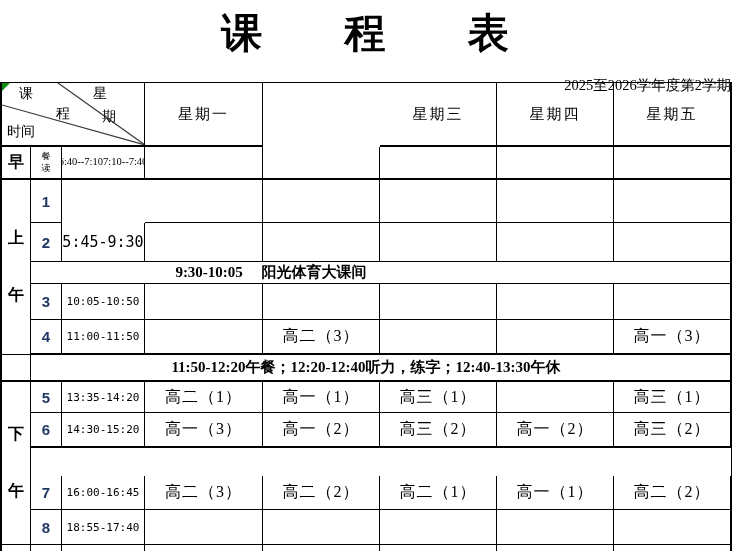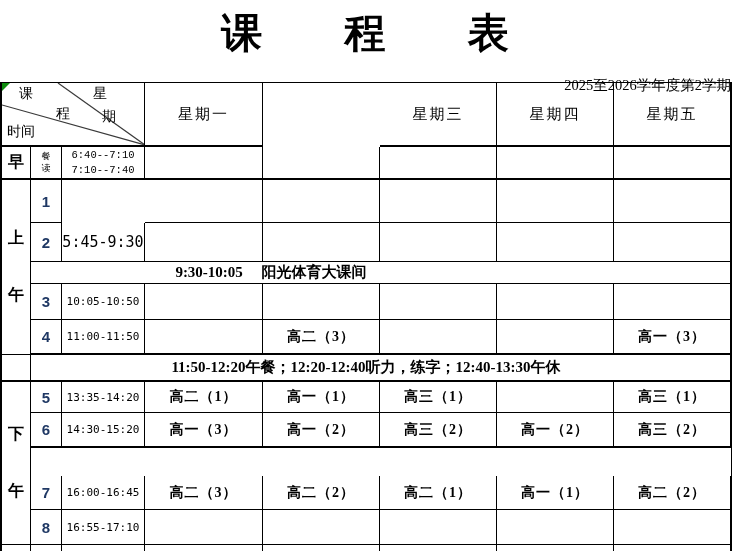--- a/index.html
+++ b/index.html
@@ -27,25 +27,25 @@
   .lb-course-bot { left:54px; top:24px; }
   .lb-week-top   { left:91px; top:4px; }
   .lb-week-bot   { left:100px; top:27px; }
   .lb-time       { left:5px;  top:42px; }
   .corner svg { position:absolute; left:0; top:0; }
 
   .day { font-size:15px; letter-spacing:2px; }
   .sec { font-size:16px; flex-direction:column; gap:36px; font-weight:bold; }
   .early-lbl { font-size:16px; font-weight:bold; }
   .meal { flex-direction:column; font-size:9px; line-height:1.3; }
-  .t-xs { font-family:Liberation Mono, monospace; font-size:10.5px; flex-direction:column; line-height:1.35; white-space:nowrap; }
+  .t-xs { font-family:Liberation Serif, serif; font-size:10.5px; flex-direction:row; line-height:1.35; white-space:nowrap; }
   .t-lg { font-family:"DejaVu Sans Mono",monospace; font-size:15px; white-space:nowrap; }
   .t-sm { font-family:"DejaVu Sans Mono",monospace; font-size:11px; white-space:nowrap; }
   .num { font-family:"Liberation Sans",sans-serif; font-weight:bold; font-size:15px; color:#1f3864; }
-  .course { font-weight:bold; font-size:14px; letter-spacing:1px; white-space:nowrap; }
+  .course { font-weight:normal; font-size:16px; letter-spacing:1px; white-space:nowrap; }
 
   .brk { justify-content:flex-start; font-weight:bold; font-size:15px; white-space:pre; position:relative; }
   .brk .inner { width:480px; text-align:center; }
   .brk .inner-wide { width:670px; text-align:center; }
 
   .tri { position:absolute; top:0; left:0; width:0; height:0;
          border-top:8px solid #0e8c0e; border-right:8px solid transparent; }
   .tri-sm { border-top-width:6px; border-right-width:6px; }
 </style>
 </head>
@@ -157,21 +157,21 @@
 
   <div class="c num" style="grid-area:12/2">7</div>
   <div class="c t-sm" style="grid-area:12/3">16:00-16:45</div>
   <div class="c course" style="grid-area:12/4">高二（3）</div>
   <div class="c course" style="grid-area:12/5">高二（2）</div>
   <div class="c course" style="grid-area:12/6">高二（1）</div>
   <div class="c course" style="grid-area:12/7">高一（1）</div>
   <div class="c course" style="grid-area:12/8">高二（2）</div>
 
   <div class="c num" style="grid-area:13/2">8</div>
-  <div class="c t-sm" style="grid-area:13/3">16:55-17:10</div>
+  <div class="c t-sm" style="grid-area:13/3">18:55-17:40</div>
   <div class="c course" style="grid-area:13/4"></div>
   <div class="c course" style="grid-area:13/5"></div>
   <div class="c course" style="grid-area:13/6"></div>
   <div class="c course" style="grid-area:13/7"></div>
   <div class="c course" style="grid-area:13/8"></div>
 
   <div class="c cut" style="grid-area:14/1"></div>
   <div class="c cut" style="grid-area:14/2"></div>
   <div class="c cut" style="grid-area:14/3"></div>
   <div class="c cut" style="grid-area:14/4"></div>

